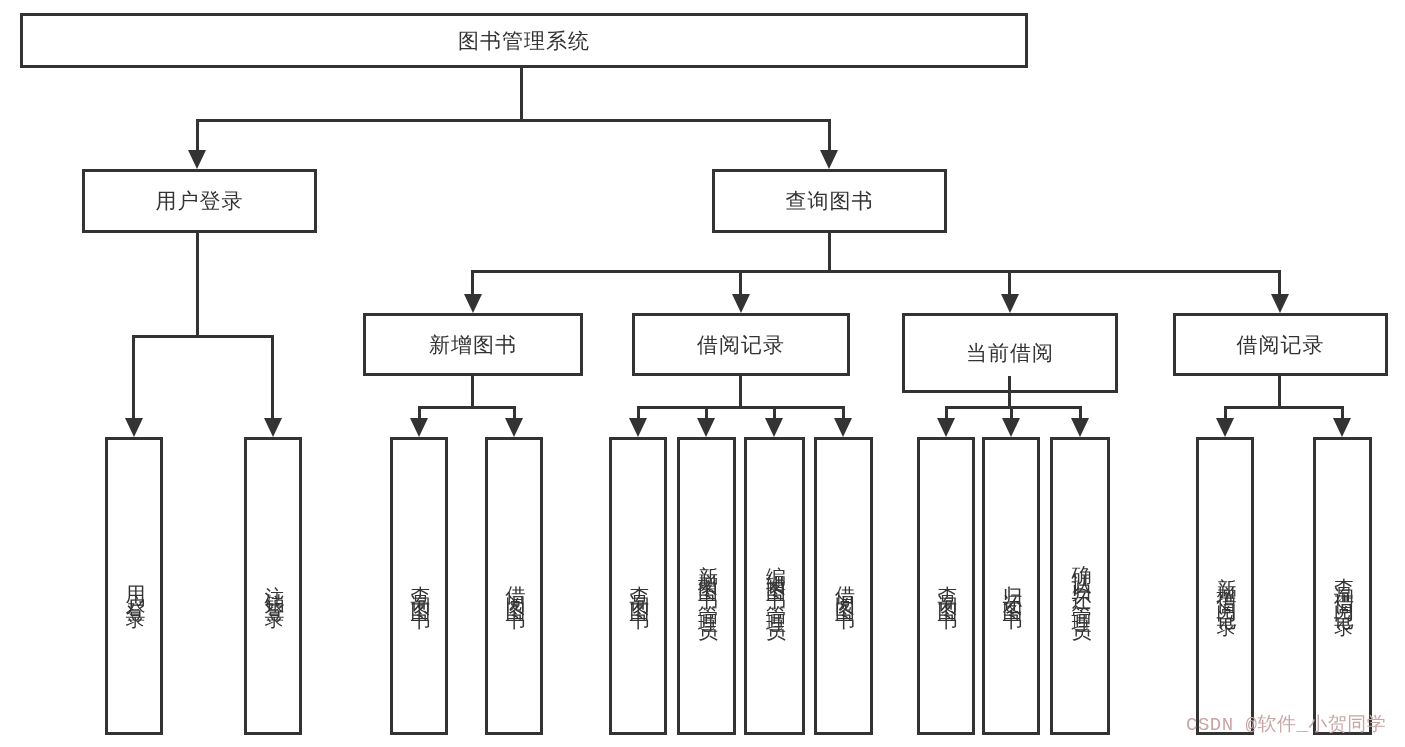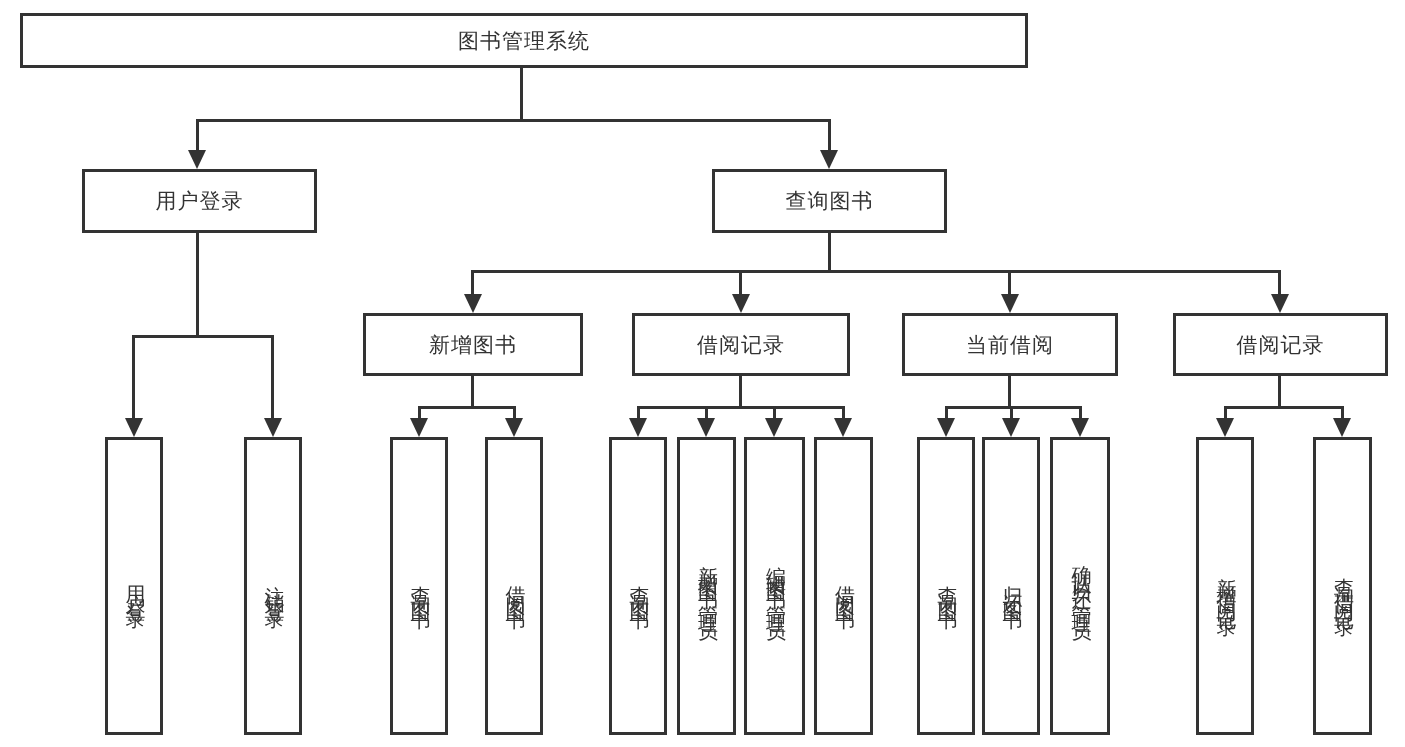--- a/index.html
+++ b/index.html
@@ -72,21 +72,21 @@
   <div class="arrow" style="left:1001px;top:294px"></div>
   <div class="vline" style="left:1278px;top:270px;height:28px"></div>
   <div class="arrow" style="left:1271px;top:294px"></div>
 
   <div class="box" style="left:363px;top:313px;width:220px;height:63px">
     <span class="hlabel">新增图书</span>
   </div>
   <div class="box" style="left:632px;top:313px;width:218px;height:63px">
     <span class="hlabel">借阅记录</span>
   </div>
-  <div class="box" style="left:902px;top:313px;width:216px;height:63px">
+  <div class="box" style="left:902px;top:313px;width:216px;height:80px">
     <span class="hlabel">当前借阅</span>
   </div>
   <div class="box" style="left:1173px;top:313px;width:215px;height:63px">
     <span class="hlabel">借阅记录</span>
   </div>
 
   <div class="vline" style="left:471px;top:376px;height:30px"></div>
   <div class="vline" style="left:739px;top:376px;height:30px"></div>
   <div class="vline" style="left:1008px;top:376px;height:30px"></div>
   <div class="vline" style="left:1278px;top:376px;height:30px"></div>
@@ -159,14 +159,15 @@
     <span class="vtext">确认归还（管理员）</span>
   </div>
 
   <div class="box vbox" style="left:1196px;top:437px;width:58px;height:298px">
     <span class="vtext">新增借阅记录</span>
   </div>
   <div class="box vbox" style="left:1313px;top:437px;width:59px;height:298px">
     <span class="vtext">查询借阅记录</span>
   </div>
 
+  <div class="watermark">CSDN @软件_小贺同学</div>
 
 </div>
 
 </body></html>

